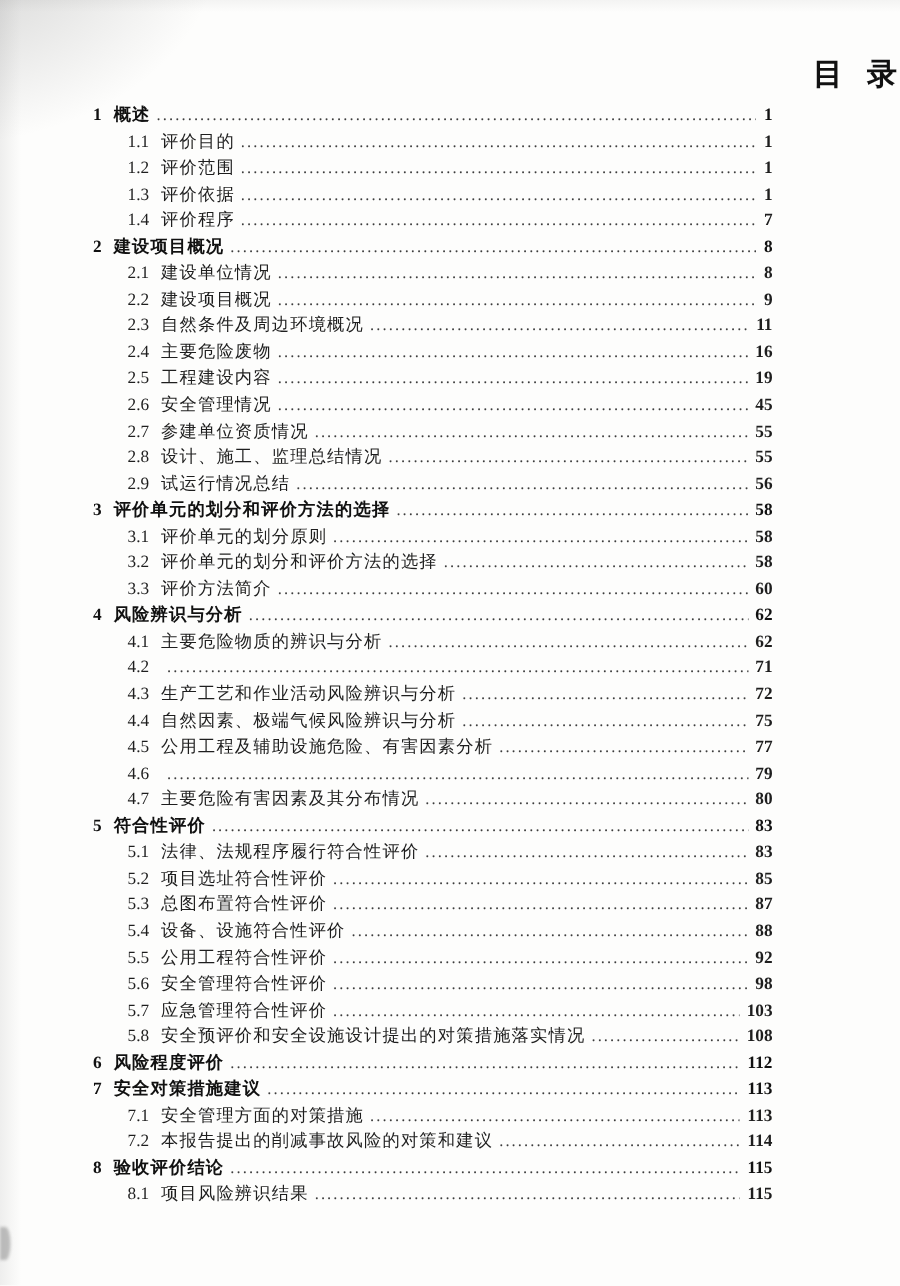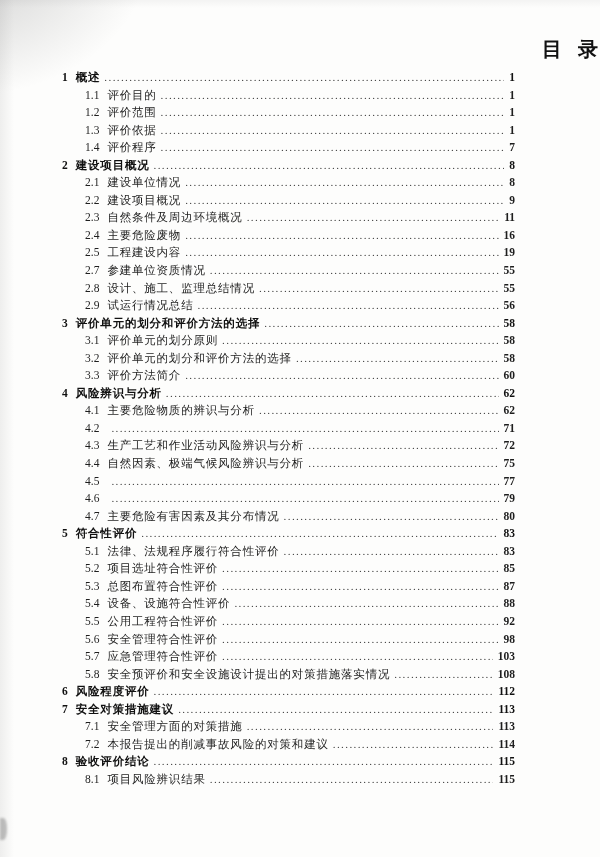--- a/index.html
+++ b/index.html
@@ -151,20 +151,26 @@
     <span class="toc-dots"></span>
     <span class="toc-page">16</span>
   </div>
       <div class="toc-row level-2">
     <span class="toc-num">2.5</span>
     <span class="toc-label">工程建设内容</span>
     <span class="toc-dots"></span>
     <span class="toc-page">19</span>
   </div>
       <div class="toc-row level-2">
+    <span class="toc-num">2.6</span>
+    <span class="toc-label">安全管理情况</span>
+    <span class="toc-dots"></span>
+    <span class="toc-page">45</span>
+  </div>
+      <div class="toc-row level-2">
     <span class="toc-num">2.7</span>
     <span class="toc-label">参建单位资质情况</span>
     <span class="toc-dots"></span>
     <span class="toc-page">55</span>
   </div>
       <div class="toc-row level-2">
     <span class="toc-num">2.8</span>
     <span class="toc-label">设计、施工、监理总结情况</span>
     <span class="toc-dots"></span>
     <span class="toc-page">55</span>
@@ -223,20 +229,21 @@
     <span class="toc-page">72</span>
   </div>
       <div class="toc-row level-2">
     <span class="toc-num">4.4</span>
     <span class="toc-label">自然因素、极端气候风险辨识与分析</span>
     <span class="toc-dots"></span>
     <span class="toc-page">75</span>
   </div>
       <div class="toc-row level-2">
     <span class="toc-num">4.5</span>
+    <span class="toc-label">公用工程及辅助设施危险、有害因素分析</span>
     <span class="toc-dots"></span>
     <span class="toc-page">77</span>
   </div>
       <div class="toc-row level-2">
     <span class="toc-num">4.6</span>
     <span class="toc-dots"></span>
     <span class="toc-page">79</span>
   </div>
       <div class="toc-row level-2">
     <span class="toc-num">4.7</span>

